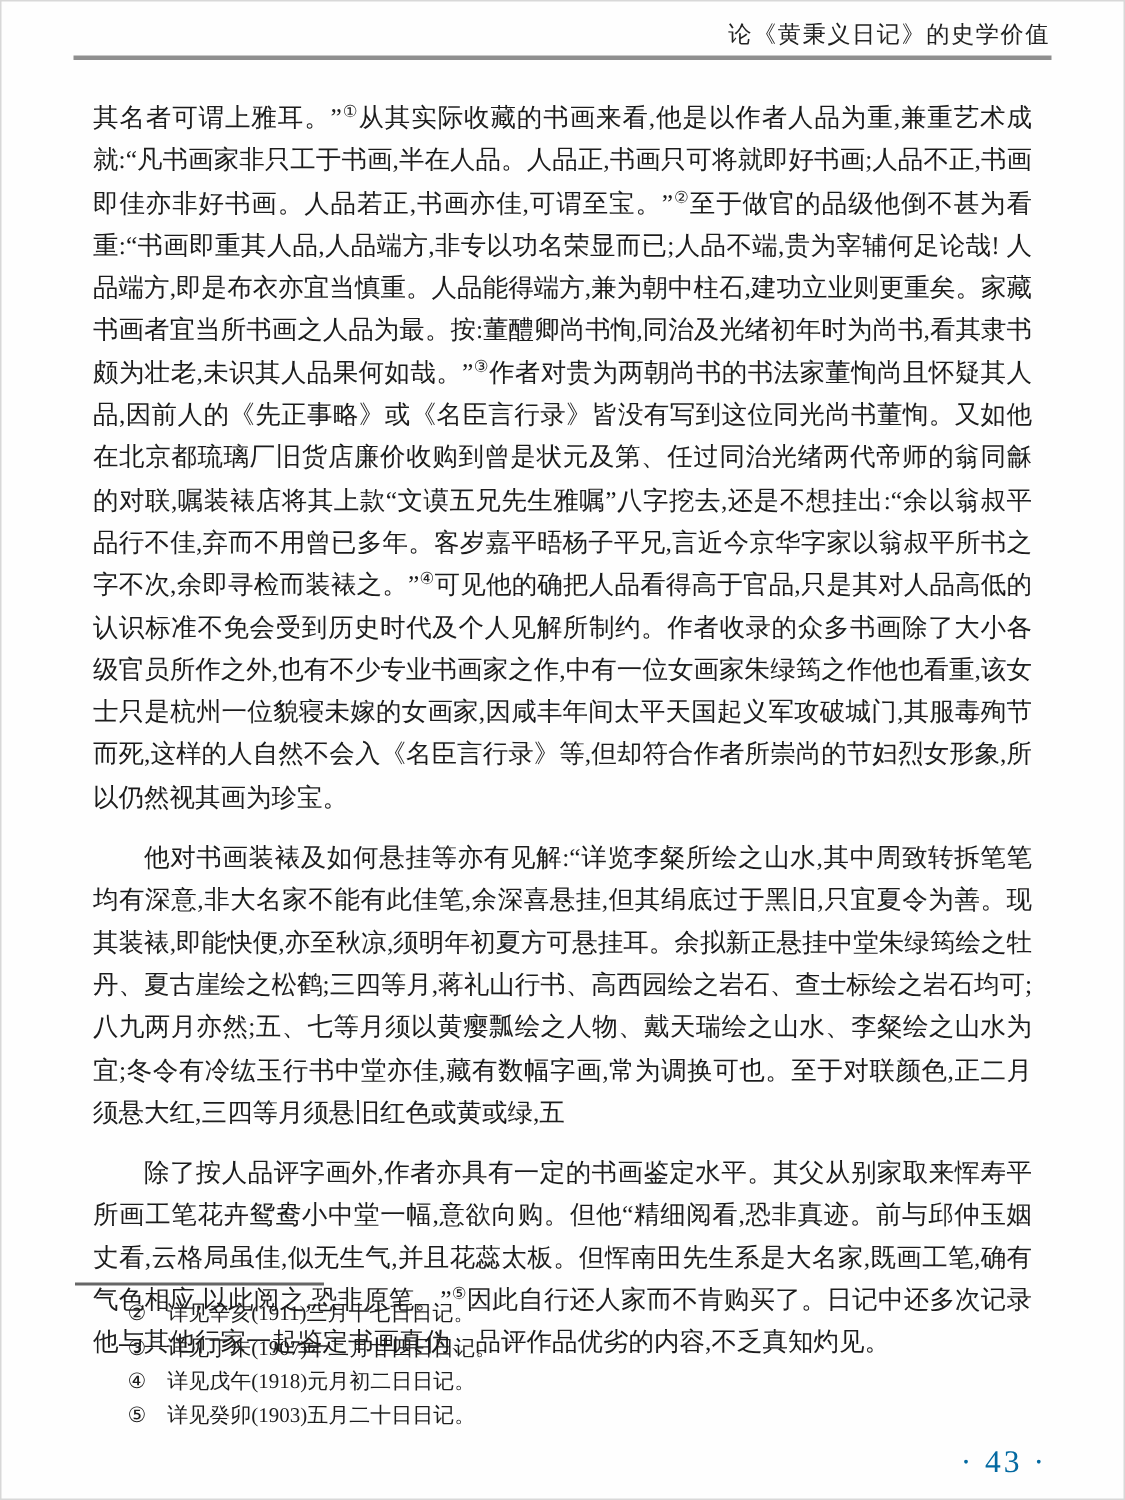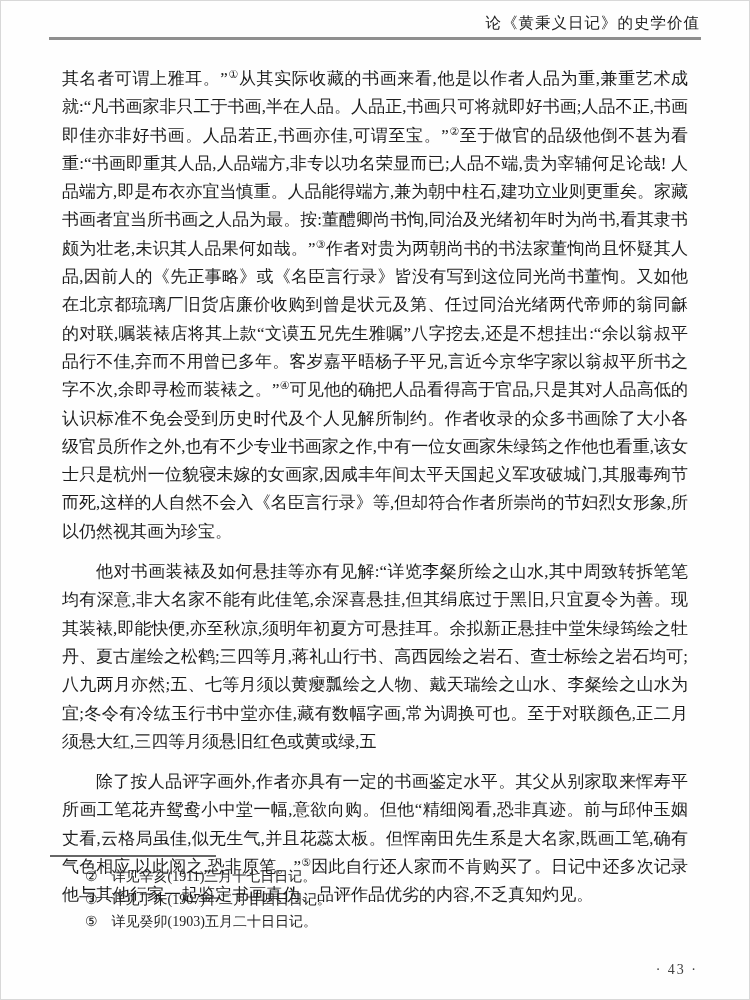--- a/index.html
+++ b/index.html
@@ -63,23 +63,23 @@
     width: 615px;
     font-size: 14px;
     line-height: 22.6px;
   }
   .footnote { white-space: nowrap; }
   .fnmark { margin-right: 1em; }
   .page-number {
     position: absolute;
     right: 52px;
     top: 962px;
-    font-size: 14px;
+    font-size: 21px;
     letter-spacing: 2px;
-    color: #404040;
+    color: #0369a1;
   }
 </style>
 </head>
 <body>
 
 <div class="page">
 
   <div class="header-title">论《黄秉义日记》的史学价值</div>
 
   <div class="header-rule"></div>
@@ -88,18 +88,19 @@
       <p class="para">其名者可谓上雅耳。”<sup class="fnref">①</sup>从其实际收藏的书画来看,他是以作者人品为重,兼重艺术成就:“凡书画家非只工于书画,半在人品。人品正,书画只可将就即好书画;人品不正,书画即佳亦非好书画。人品若正,书画亦佳,可谓至宝。”<sup class="fnref">②</sup>至于做官的品级他倒不甚为看重:“书画即重其人品,人品端方,非专以功名荣显而已;人品不端,贵为宰辅何足论哉! 人品端方,即是布衣亦宜当慎重。人品能得端方,兼为朝中柱石,建功立业则更重矣。家藏书画者宜当所书画之人品为最。按:董醴卿尚书恂,同治及光绪初年时为尚书,看其隶书颇为壮老,未识其人品果何如哉。”<sup class="fnref">③</sup>作者对贵为两朝尚书的书法家董恂尚且怀疑其人品,因前人的《先正事略》或《名臣言行录》皆没有写到这位同光尚书董恂。又如他在北京都琉璃厂旧货店廉价收购到曾是状元及第、任过同治光绪两代帝师的翁同龢的对联,嘱装裱店将其上款“文谟五兄先生雅嘱”八字挖去,还是不想挂出:“余以翁叔平品行不佳,弃而不用曾已多年。客岁嘉平晤杨子平兄,言近今京华字家以翁叔平所书之字不次,余即寻检而装裱之。”<sup class="fnref">④</sup>可见他的确把人品看得高于官品,只是其对人品高低的认识标准不免会受到历史时代及个人见解所制约。作者收录的众多书画除了大小各级官员所作之外,也有不少专业书画家之作,中有一位女画家朱绿筠之作他也看重,该女士只是杭州一位貌寝未嫁的女画家,因咸丰年间太平天国起义军攻破城门,其服毒殉节而死,这样的人自然不会入《名臣言行录》等,但却符合作者所崇尚的节妇烈女形象,所以仍然视其画为珍宝。</p>
       <p class="para indent">他对书画装裱及如何悬挂等亦有见解:“详览李粲所绘之山水,其中周致转拆笔笔均有深意,非大名家不能有此佳笔,余深喜悬挂,但其绢底过于黑旧,只宜夏令为善。现其装裱,即能快便,亦至秋凉,须明年初夏方可悬挂耳。余拟新正悬挂中堂朱绿筠绘之牡丹、夏古崖绘之松鹤;三四等月,蒋礼山行书、高西园绘之岩石、查士标绘之岩石均可;八九两月亦然;五、七等月须以黄瘿瓢绘之人物、戴天瑞绘之山水、李粲绘之山水为宜;冬令有冷纮玉行书中堂亦佳,藏有数幅字画,常为调换可也。至于对联颜色,正二月须悬大红,三四等月须悬旧红色或黄或绿,五</p>
       <p class="para indent">除了按人品评字画外,作者亦具有一定的书画鉴定水平。其父从别家取来恽寿平所画工笔花卉鸳鸯小中堂一幅,意欲向购。但他“精细阅看,恐非真迹。前与邱仲玉姻丈看,云格局虽佳,似无生气,并且花蕊太板。但恽南田先生系是大名家,既画工笔,确有气色相应,以此阅之,恐非原笔。”<sup class="fnref">⑤</sup>因此自行还人家而不肯购买了。日记中还多次记录他与其他行家一起鉴定书画真伪、品评作品优劣的内容,不乏真知灼见。</p>
     </div>
 
   <div class="footnote-sep"></div>
 
   <div class="footnotes" id="footnotes">
       <div class="footnote"><span class="fnmark">②</span><span>详见辛亥(1911)三月十七日日记。</span></div>
       <div class="footnote"><span class="fnmark">③</span><span>详见丁未(1907)十二月廿四日日记。</span></div>
+      <div class="footnote"><span class="fnmark">④</span><span>详见戊午(1918)元月初二日日记。</span></div>
       <div class="footnote"><span class="fnmark">⑤</span><span>详见癸卯(1903)五月二十日日记。</span></div>
     </div>
 
   <div class="page-number">· 43 ·</div>
 
 </div>
 
 </body></html>

